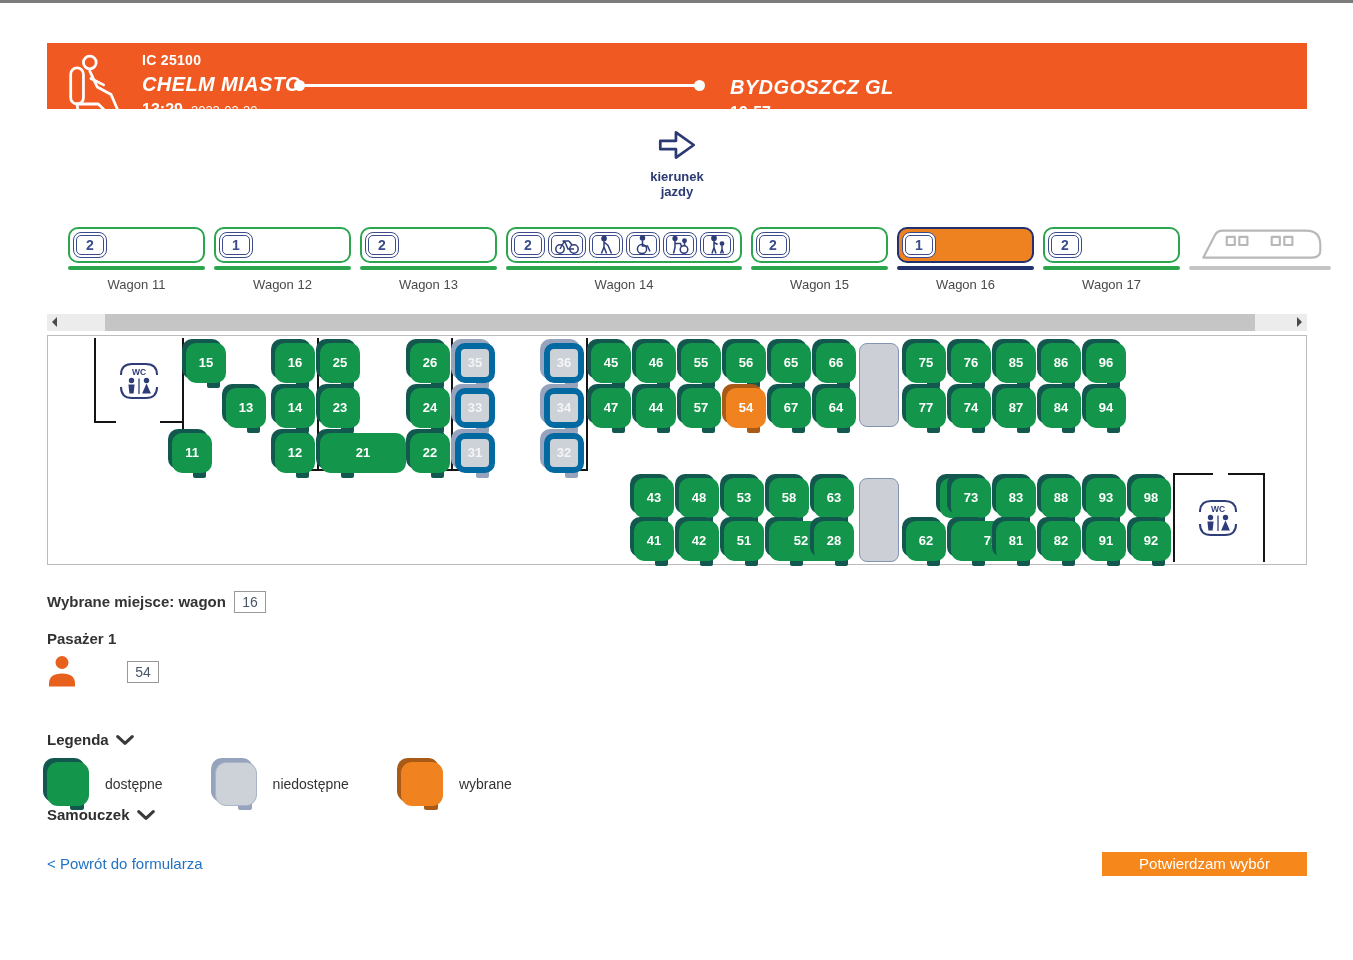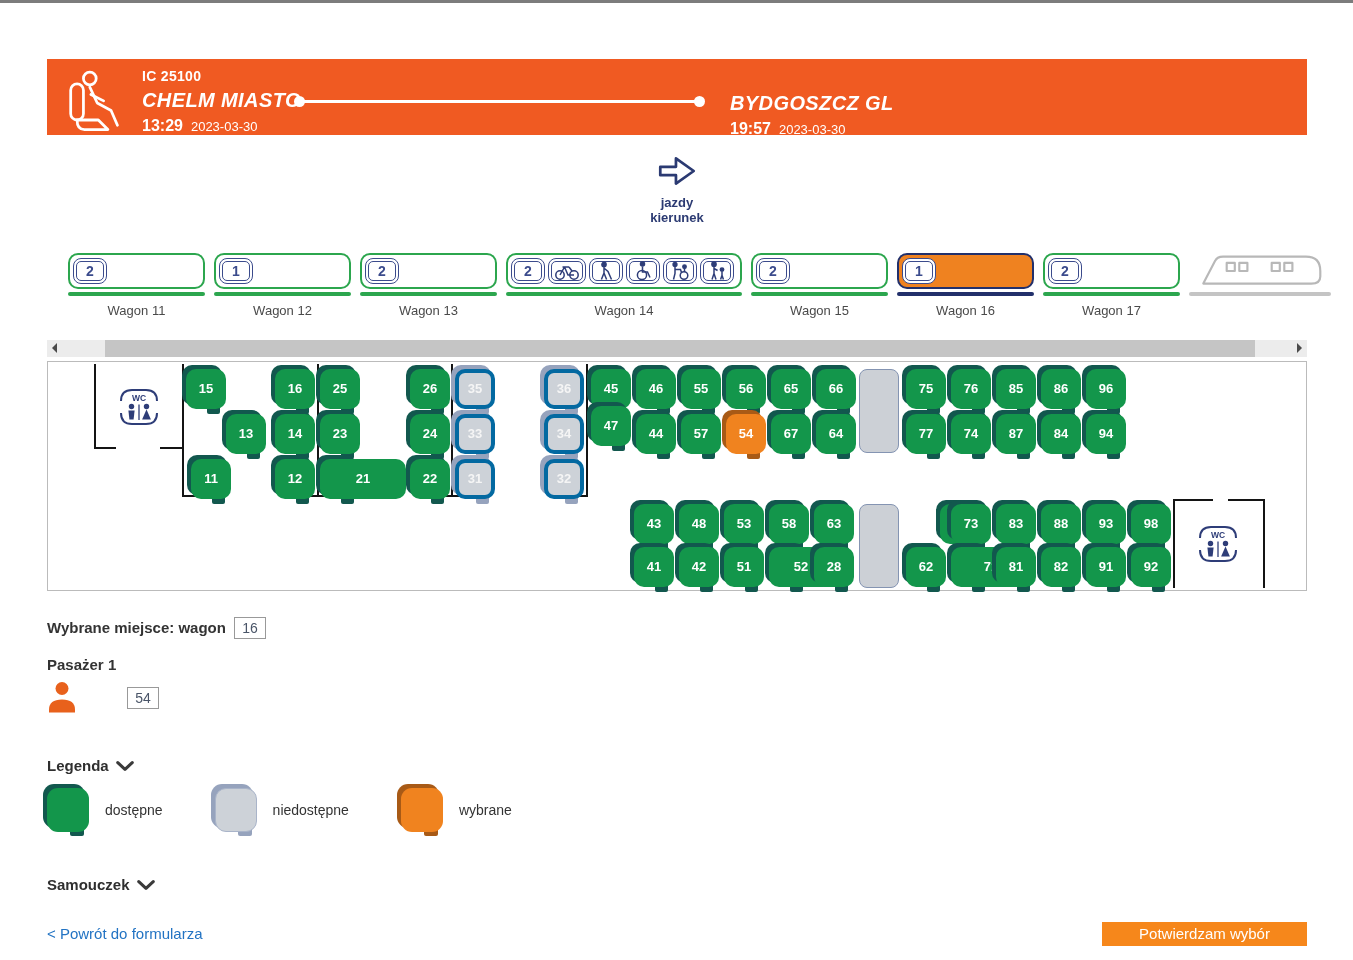--- a/index.html
+++ b/index.html
@@ -1,21 +1,21 @@
 <!DOCTYPE html>
 <html><head>
 <meta charset="utf-8">
 <style>
   html,body{margin:0;padding:0}
   body{width:1353px;height:960px;background:#fff;font-family:"Liberation Sans",sans-serif;overflow:hidden;position:relative}
   .topbar{height:3px;background:#7c7c7c;width:100%}
   .content{margin-left:47px;width:1260px;position:relative}
 
   
-  .journey{margin-top:56px;height:76px;background:#f05a22;position:relative;color:#fff}
+  .journey{margin-top:40px;height:66px;background:#f05a22;position:relative;color:#fff}
   .j-icon{position:absolute;left:13px;top:10px}
   .j-left{position:absolute;left:95px;top:9px}
   .j-right{position:absolute;left:683px;top:33px}
   .train-no{font-size:14px;font-weight:bold;letter-spacing:.3px}
   .station{font-size:20px;font-style:italic;font-weight:600;margin-top:5px;letter-spacing:.4px}
   .j-right .station{margin-top:0}
   .timerow{margin-top:5px;font-size:13px}
   .timerow b{font-size:16px;margin-right:8px}
   .j-line{position:absolute;left:249px;top:41px;width:406px;height:3px;background:#fff}
   .j-line::before,.j-line::after{content:"";position:absolute;top:-4px;width:11px;height:11px;border-radius:50%;background:#fff}
@@ -50,21 +50,21 @@
   
   .map{position:relative;margin-top:4px;width:1258px;height:228px;border:1px solid #bbb;background:#fff}
   .wall{position:absolute;background:#141414}
   .seat{position:absolute;width:40px;height:40px;cursor:pointer}
   .seat .back,.seat .tab{position:absolute;background:#12584e}
   .seat .back{left:-4px;top:-4px;width:40px;height:40px;border-radius:10px}
   .seat .tab{bottom:-5px;left:21px;width:13px;height:8px;border-radius:2px}
   .seat .body{position:absolute;left:0;top:0;right:0;bottom:0;border-radius:10px;background:#13964b;display:flex;align-items:center;justify-content:center;color:#fff;font-size:13px;font-weight:bold}
   .seat.unavailable{cursor:default}
   .seat.unavailable .back,.seat.unavailable .tab{background:#96a3bd}
-  .seat.unavailable .body{background:#cdd2d8;color:#f5f5f5;border:4px solid #0369a1;box-sizing:border-box}
+  .seat.unavailable .body{background:#cdd2d8;color:#f5f5f5;border:6px solid #0369a1;box-sizing:border-box}
   .seat.selected .back,.seat.selected .tab{background:#a85a16}
   .seat.selected .body{background:#f0831f}
   .luggage{position:absolute;width:40px;height:84px;background:#ccd0d6;border:1.5px solid #8494b2;border-radius:8px;box-sizing:border-box}
   .wc{position:absolute}
 
   
   .selection-row{margin-top:26px;display:flex;align-items:center;gap:8px;font-size:15px;font-weight:bold;color:#333}
   .valbox{display:inline-flex;min-width:16px;justify-content:center;border:1.5px solid #999;padding:2px 7px;font-size:14px;font-weight:normal;color:#4a5568;background:#fff}
   .passenger-label{margin-top:17px;font-weight:bold;font-size:15px;color:#333}
   .passenger-row{margin-top:7px;display:flex;align-items:center}
@@ -80,21 +80,21 @@
   .lseat .tab{position:absolute;bottom:-4px;left:23px;width:14px;height:8px;border-radius:2px}
   .lseat .body{position:absolute;left:0;top:0;right:0;bottom:0;border-radius:11px}
   .lseat.available .back,.lseat.available .tab{background:#12584e}
   .lseat.available .body{background:#13964b}
   .lseat.unavailable .back,.lseat.unavailable .tab{background:#96a3bd}
   .lseat.unavailable .body{background:#cdd2d8;border:1px solid #a9b4c9}
   .lseat.selected .back,.lseat.selected .tab{background:#a85a16}
   .lseat.selected .body{background:#f0831f}
   .legend-item .llabel{font-size:14px;color:#333}
 
-  .tutorial-title{margin-top:44px}
+  .tutorial-title{}
 
   
   .footer-row{margin-top:29px;display:flex;justify-content:space-between;align-items:center}
   .back-link{color:#2273c3;font-size:15px;text-decoration:none;cursor:pointer}
   .confirm-btn{min-width:205px;height:24px;background:#f6871b;color:#fff;border:none;font-size:15px;font-family:"Liberation Sans",sans-serif;display:flex;align-items:center;justify-content:center;cursor:pointer}
 </style>
 </head>
 <body>
 
 <div class="topbar"></div>
@@ -127,22 +127,22 @@
     </div>
   </div>
 
   <div class="direction">
     <span>
       <svg width="46" height="38" viewBox="0 0 44 36">
           <path d="M6 14 H21 V6 L38 18 L21 30 V22 H6 Z" fill="none" stroke="#2b3a72" stroke-width="2.6" stroke-linejoin="round"></path>
         </svg>
     </span>
     <div class="dlabel">
+      <div>kierunek</div>
       <div>jazdy</div>
-      <div>kierunek</div>
     </div>
   </div>
 
   <div class="wagon-row" id="wagon-row">
     <div class="wagon">
         <div class="tile">
           <span class="cbadge">
             <span class="cbadge-in">2</span>
           </span>
         </div>
@@ -315,21 +315,21 @@
       <div class="seat available" style="left: 138px; top: 7px;">
         <span class="back"></span>
         <span class="tab"></span>
         <span class="body">15</span>
       </div>
       <div class="seat available" style="left: 138px; top: 52px; margin-left: 40px;">
         <span class="back"></span>
         <span class="tab"></span>
         <span class="body">13</span>
       </div>
-      <div class="seat available" style="left: 143px; top: 97px;">
+      <div class="seat available" style="left: 124px; top: 97px;">
         <span class="back"></span>
         <span class="tab"></span>
         <span class="body">11</span>
       </div>
       <div class="seat available" style="left: 227px; top: 7px;">
         <span class="back"></span>
         <span class="tab"></span>
         <span class="body">16</span>
       </div>
       <div class="seat available" style="left: 227px; top: 52px;">
@@ -425,21 +425,21 @@
       <div class="seat available" style="left: 723px; top: 7px;">
         <span class="back"></span>
         <span class="tab"></span>
         <span class="body">65</span>
       </div>
       <div class="seat available" style="left: 768px; top: 7px;">
         <span class="back"></span>
         <span class="tab"></span>
         <span class="body">66</span>
       </div>
-      <div class="seat available" style="left: 543px; top: 44px;">
+      <div class="seat available" style="left: 543px; top: 52px;">
         <span class="back"></span>
         <span class="tab"></span>
         <span class="body">47</span>
       </div>
       <div class="seat available" style="left: 588px; top: 52px;">
         <span class="back"></span>
         <span class="tab"></span>
         <span class="body">44</span>
       </div>
       <div class="seat available" style="left: 633px; top: 52px;">

